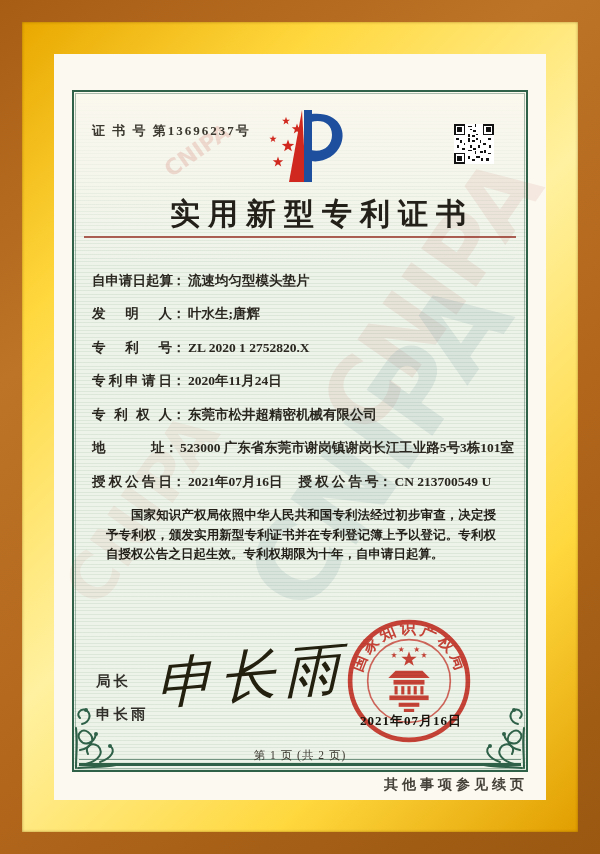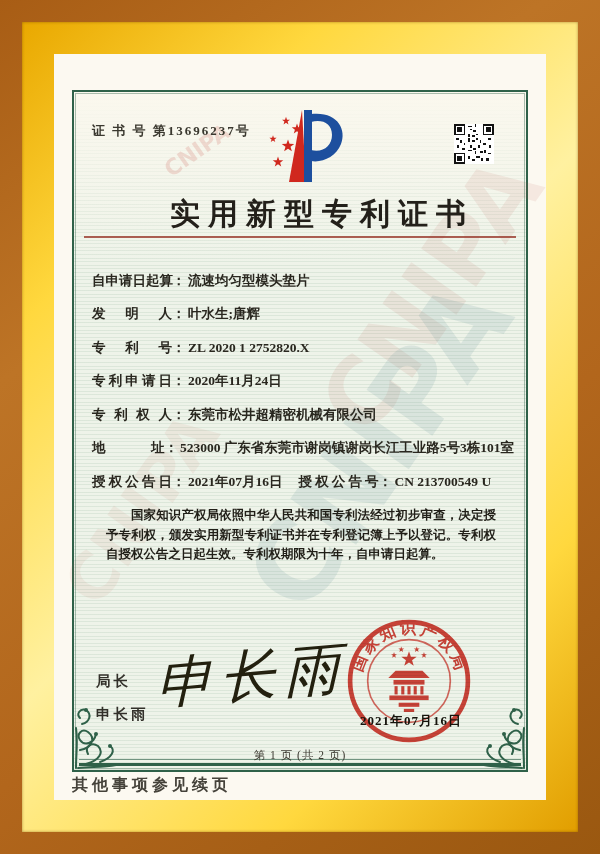--- a/index.html
+++ b/index.html
@@ -71,21 +71,21 @@
 
   .seal{position:absolute;left:273px;top:527px;z-index:3;mix-blend-mode:multiply;opacity:.92;}
   .seal-date{position:absolute;left:286px;top:620px;z-index:4;font-size:13px;font-weight:bold;color:#15130c;letter-spacing:1px;}
 
   .page-num{position:absolute;left:0;right:0;top:656px;text-align:center;z-index:2;font-size:11.5px;letter-spacing:1px;color:#3b3930;font-weight:400;}
 
   .orn{position:absolute;z-index:2;}
   .orn-l{left:-2px;bottom:0;}
   .orn-r{right:-2px;bottom:0;transform:scaleX(-1);}
 
-  .footer-note{height:28px;line-height:26px;text-align:left;font-size:16px;letter-spacing:4px;color:#45423a;font-weight:600;}
+  .footer-note{height:28px;line-height:26px;text-align:right;font-size:14px;letter-spacing:4px;color:#45423a;font-weight:600;}
 </style>
 </head>
 <body>
 
 <svg width="0" height="0" style="position:absolute">
   <defs>
     <polygon id="st5" points="0,-10 2.35,-3.24 9.51,-3.09 3.8,1.24 5.88,8.09 0,4 -5.88,8.09 -3.8,1.24 -9.51,-3.09 -2.35,-3.24"></polygon>
     <path id="sealArc" d="M14.7,52 A46,46 0 0 1 105.3,52" fill="none"></path>
   </defs>
 </svg>

